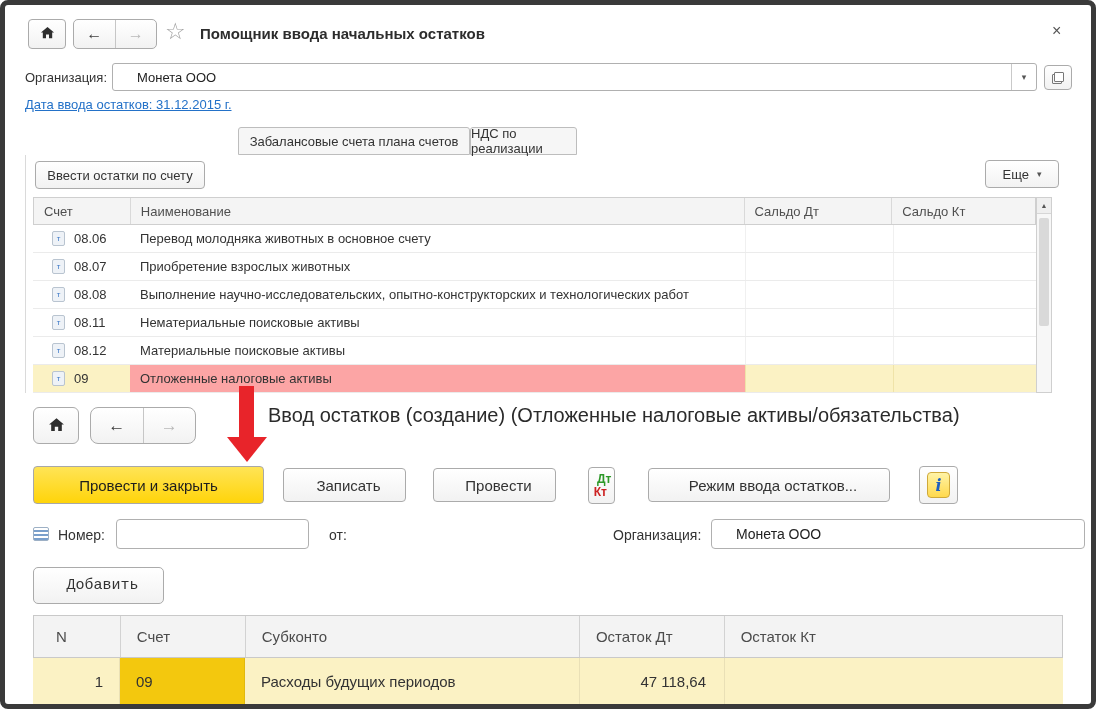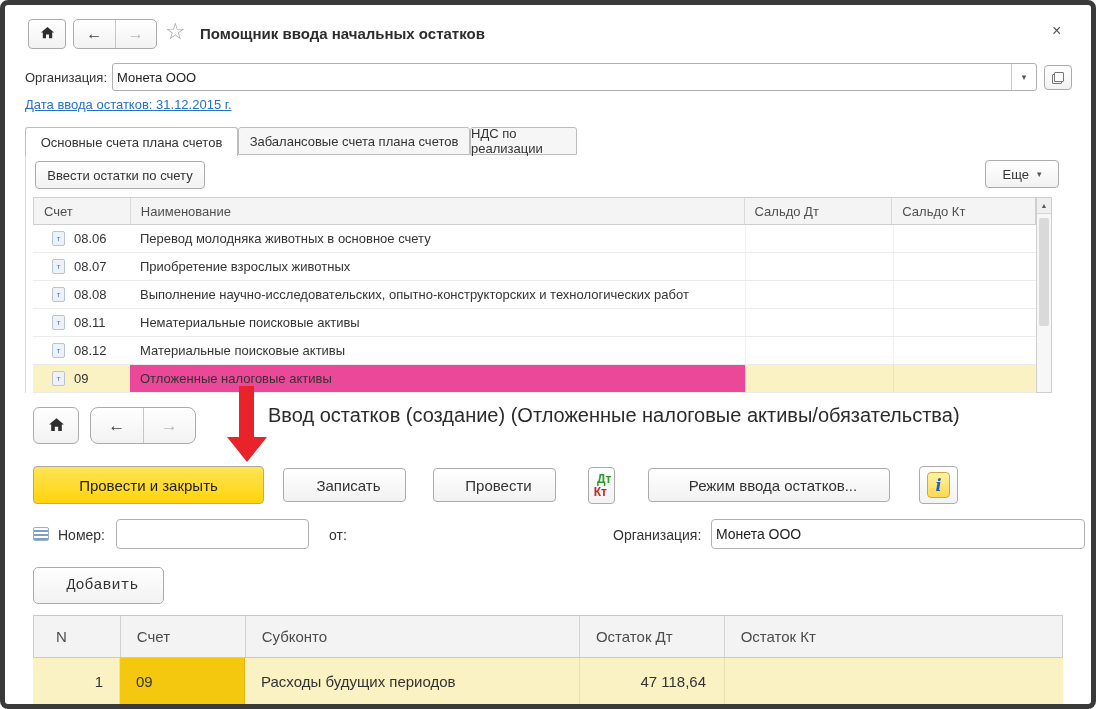--- a/index.html
+++ b/index.html
@@ -12,21 +12,21 @@
        background:linear-gradient(#ffffff,#f2f2f2);border:1px solid #ababab;border-radius:4px;
        color:#333;font-size:13px;cursor:pointer;box-sizing:border-box;}
   .navgrp{position:absolute;display:flex;background:linear-gradient(#ffffff,#f2f2f2);
        border:1px solid #ababab;border-radius:5px;overflow:hidden;box-sizing:border-box;}
   .navgrp .half{flex:1;display:flex;align-items:center;justify-content:center;}
   .navgrp .half+.half{border-left:1px solid #c6c6c6;}
   .arrow-dark{color:#3c3c3c;font-weight:bold;}
   .arrow-grey{color:#b9b9b9;font-weight:bold;}
   .lbl{position:absolute;font-size:13px;color:#333;white-space:nowrap;}
   .field{position:absolute;background:#fff;border:1px solid #b0b0b0;border-radius:3px;box-sizing:border-box;
-         font-size:13px;color:#222;padding:0 4px;font-family:"Liberation Sans","DejaVu Sans",sans-serif;}
+         font-size:13px;color:#222;padding:0 24px;font-family:"Liberation Sans","DejaVu Sans",sans-serif;}
   input.field{outline:none;}
 
   
   .w1-title{position:absolute;left:200px;top:25px;font-size:15px;font-weight:bold;color:#2d2d2d;}
   .w1-close{position:absolute;left:1052px;top:22px;font-size:16px;color:#555;cursor:pointer;}
   .star{position:absolute;left:165px;top:18px;font-size:23px;color:#a2a2a2;}
   .link{position:absolute;left:25px;top:97px;font-size:13px;color:#2371c8;text-decoration:underline;cursor:pointer;}
 
   .tab{position:absolute;top:127px;height:28px;display:flex;align-items:center;justify-content:center;
        font-size:13px;color:#333;border:1px solid #bdbdbd;border-radius:3px 3px 0 0;box-sizing:border-box;
@@ -43,21 +43,21 @@
   .t1 .row{display:flex;height:28px;border-bottom:1px solid #ebebeb;box-sizing:border-box;background:#fff;}
   .t1 .c-acc{width:97px;display:flex;align-items:center;box-sizing:border-box;}
   .t1 .c-name{width:615px;display:flex;align-items:center;padding-left:10px;box-sizing:border-box;
               font-size:13px;color:#333;white-space:nowrap;overflow:hidden;}
   .t1 .c-dt{width:148px;box-sizing:border-box;border-left:1px solid #f0f0f0;}
   .t1 .c-kt{width:143px;box-sizing:border-box;border-left:1px solid #f0f0f0;}
   .t1 .acc-code{font-size:13px;color:#333;margin-left:9px;}
   .acc-icon{width:13px;height:15px;margin-left:19px;background:#eef2f7;border:1px solid #b9c4d0;border-radius:2px;
             display:flex;align-items:center;justify-content:center;font-size:8px;color:#3c78c8;box-sizing:border-box;}
   .t1 .row.selected{background:#fbf2c4;}
-  .t1 .row.selected .c-name{background:#ec4899;}
+  .t1 .row.selected .c-name{background:#fca5a5;}
   .t1 .row.selected .c-dt,.t1 .row.selected .c-kt{border-left-color:#efe3a8;}
 
   .sbar{position:absolute;left:1036px;top:197px;width:16px;height:196px;background:#f7f7f7;
         border:1px solid #cfcfcf;box-sizing:border-box;}
   .sbar .up{height:15px;display:flex;align-items:center;justify-content:center;font-size:7px;color:#555;
             background:#efefef;border-bottom:1px solid #d6d6d6;cursor:pointer;}
   .sbar .thumb{margin:4px 2px 0;height:108px;background:#d9d9d9;border-radius:2px;}
 
   
   .arrow-shaft{position:absolute;left:239px;top:386px;width:15px;height:52px;background:#e8242a;z-index:30;}
@@ -138,23 +138,20 @@
   </div>
   <div class="btn" style="left:1044px;top:65px;width:28px;height:25px;">
     <span class="overlap-icon">
         <span class="sq1"></span>
         <span class="sq2"></span>
       </span>
   </div>
 
   <div class="link">Дата ввода остатков: 31.12.2015 г.</div>
 
-  <div class="tab active" style="left:25px;width:213px;">
-      <span>Основные счета плана счетов</span>
-    </div>
   <div class="tab" style="left:238px;width:232px;">
       <span>Забалансовые счета плана счетов</span>
     </div>
   <div class="tab" style="left:470px;width:107px;">
       <span>НДС по реализации</span>
     </div>
   <div class="panel-edge"></div>
 
   <div class="btn" style="left:35px;top:161px;width:170px;height:28px;">
       <span>Ввести остатки по счету</span>

